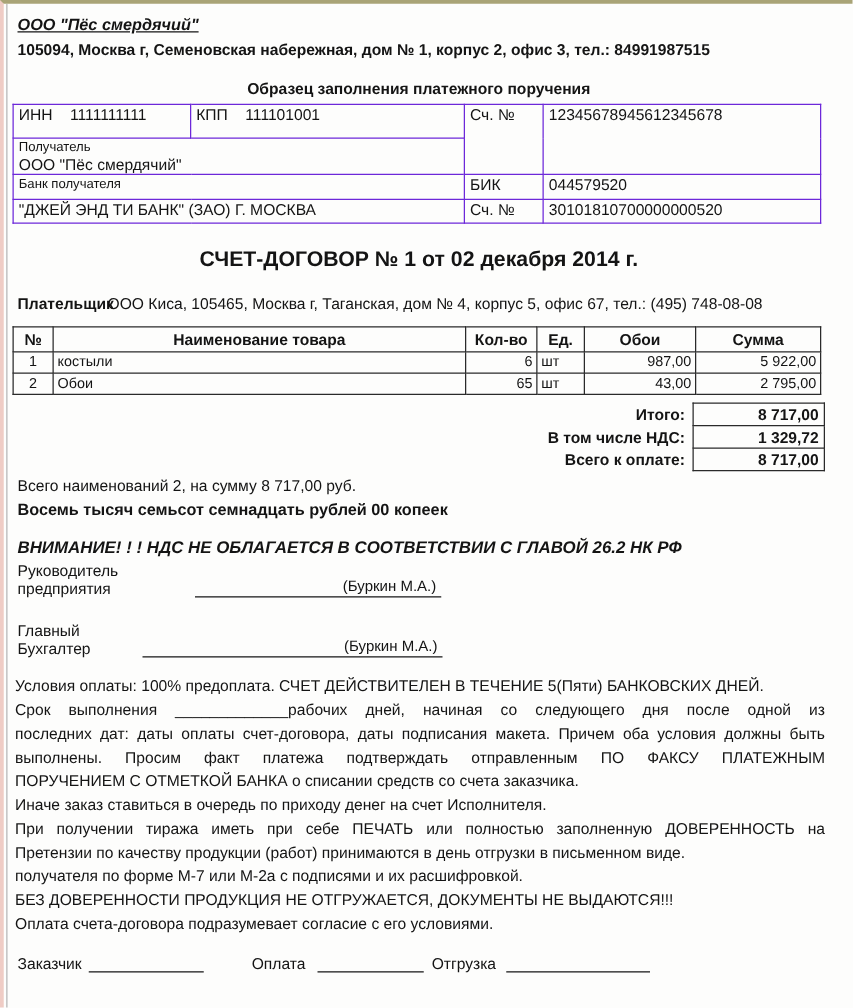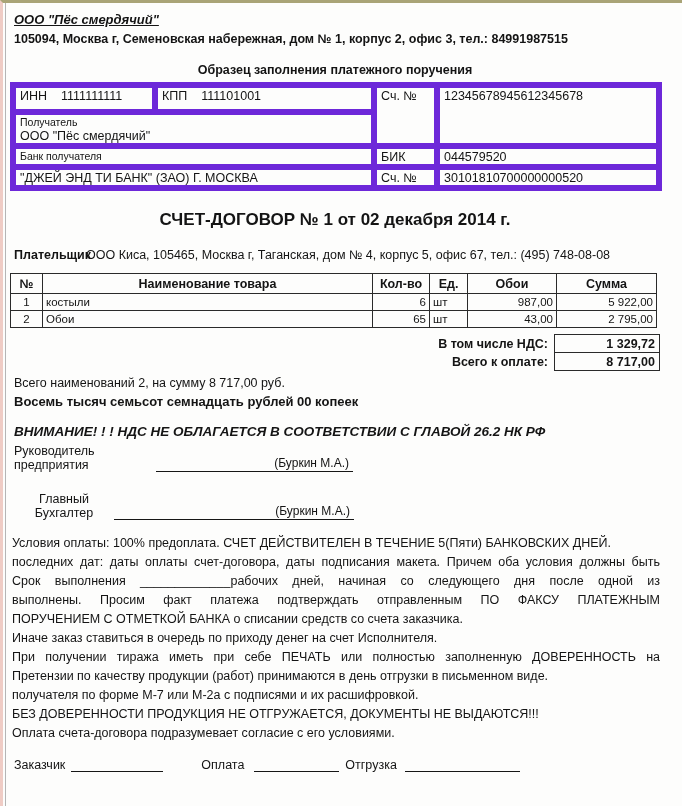--- a/index.html
+++ b/index.html
@@ -42,21 +42,21 @@
   }
   
   table{border-collapse:collapse;}
   .bank-table{
     width:646px;
     margin-top:5px;
     font-size:12.5px;
     table-layout:fixed;
   }
   .bank-table td{
-    border:6px solid #6d28d9;
+    border:1px solid #6d28d9;
     padding:1px 4px 0 4px;
     vertical-align:top;
     overflow:hidden;
     white-space:nowrap;
   }
   .bank-table .small{font-size:10.5px;}
   .bank-table .nb{border-bottom:none;}
   .bank-table .nt{border-top:none;}
   .lblgap{display:inline-block;width:14px;}
   
@@ -96,21 +96,21 @@
     border:1px solid #2a2a2a;width:96px;text-align:right;padding:0 4px;
   }
   
   .summary-line{margin:5px 0 0 4px;font-size:12.5px;}
   .amount-words{margin:4px 0 0 4px;font-size:13px;font-weight:bold;}
   .attention{margin:15px 0 0 4px;font-size:13.5px;font-weight:bold;font-style:italic;}
   
   .sig-row{display:flex;align-items:flex-end;margin:15px 0 0 4px;font-size:12.5px;height:18px;}
   .sig-row.second{margin-top:30px;}
   .sig-label1{width:142px;flex:0 0 142px;}
-  .sig-label2{width:100px;flex:0 0 100px;text-align:center;}
+  .sig-label2{width:100px;flex:0 0 100px;}
   .sigline{
     display:inline-block;
     border-bottom:1px solid #161616;
     text-align:right;
     font-size:12px;
     padding:0 4px 0 0;
     height:16px;
     box-sizing:border-box;
   }
   .sigline.w1{width:197px;}
@@ -216,20 +216,24 @@
       <td class="c-right">65</td>
       <td>шт</td>
       <td class="c-right">43,00</td>
       <td class="c-right">2 795,00</td>
     </tr>
   </tbody>
     </table>
 
   <table class="totals-table">
     <tbody>
+        <tr>
+      <td class="tlab">Итого:</td>
+      <td class="tval">8 717,00</td>
+    </tr>
     <tr>
       <td class="tlab">В том числе НДС:</td>
       <td class="tval">1 329,72</td>
     </tr>
     <tr>
       <td class="tlab">Всего к оплате:</td>
       <td class="tval">8 717,00</td>
     </tr>
   </tbody>
     </table>
@@ -242,22 +246,22 @@
     <span class="sig-label1">Руководитель предприятия</span>
     <span class="sigline w1"><span>(Буркин М.А.)</span></span>
   </div>
   <div class="sig-row second">
     <span class="sig-label2">Главный Бухгалтер</span>
     <span class="sigline w2"><span>(Буркин М.А.)</span></span>
   </div>
 
   <div class="terms">
     <div class="tline">Условия оплаты: 100% предоплата. СЧЕТ ДЕЙСТВИТЕЛЕН В ТЕЧЕНИЕ 5(Пяти) БАНКОВСКИХ ДНЕЙ.</div>
+    <div class="tline just">Срок выполнения _____________рабочих дней, начиная со следующего дня после одной из</div>
     <div class="tline just">последних дат: даты оплаты счет-договора, даты подписания макета. Причем оба условия должны быть</div>
-    <div class="tline just">Срок выполнения _____________рабочих дней, начиная со следующего дня после одной из</div>
     <div class="tline just">выполнены. Просим факт платежа подтверждать отправленным ПО ФАКСУ ПЛАТЕЖНЫМ</div>
     <div class="tline">ПОРУЧЕНИЕМ С ОТМЕТКОЙ БАНКА о списании средств со счета заказчика.</div>
     <div class="tline">Иначе заказ ставиться в очередь по приходу денег на счет Исполнителя.</div>
     <div class="tline just">При получении тиража иметь при себе ПЕЧАТЬ или полностью заполненную ДОВЕРЕННОСТЬ на</div>
     <div class="tline">Претензии по качеству продукции (работ) принимаются в день отгрузки в письменном виде.</div>
     <div class="tline">получателя по форме М-7 или М-2а с подписями и их расшифровкой.</div>
     <div class="tline">БЕЗ ДОВЕРЕННОСТИ ПРОДУКЦИЯ НЕ ОТГРУЖАЕТСЯ, ДОКУМЕНТЫ НЕ ВЫДАЮТСЯ!!!</div>
     <div class="tline">Оплата счета-договора подразумевает согласие с его условиями.</div>
   </div>
 

